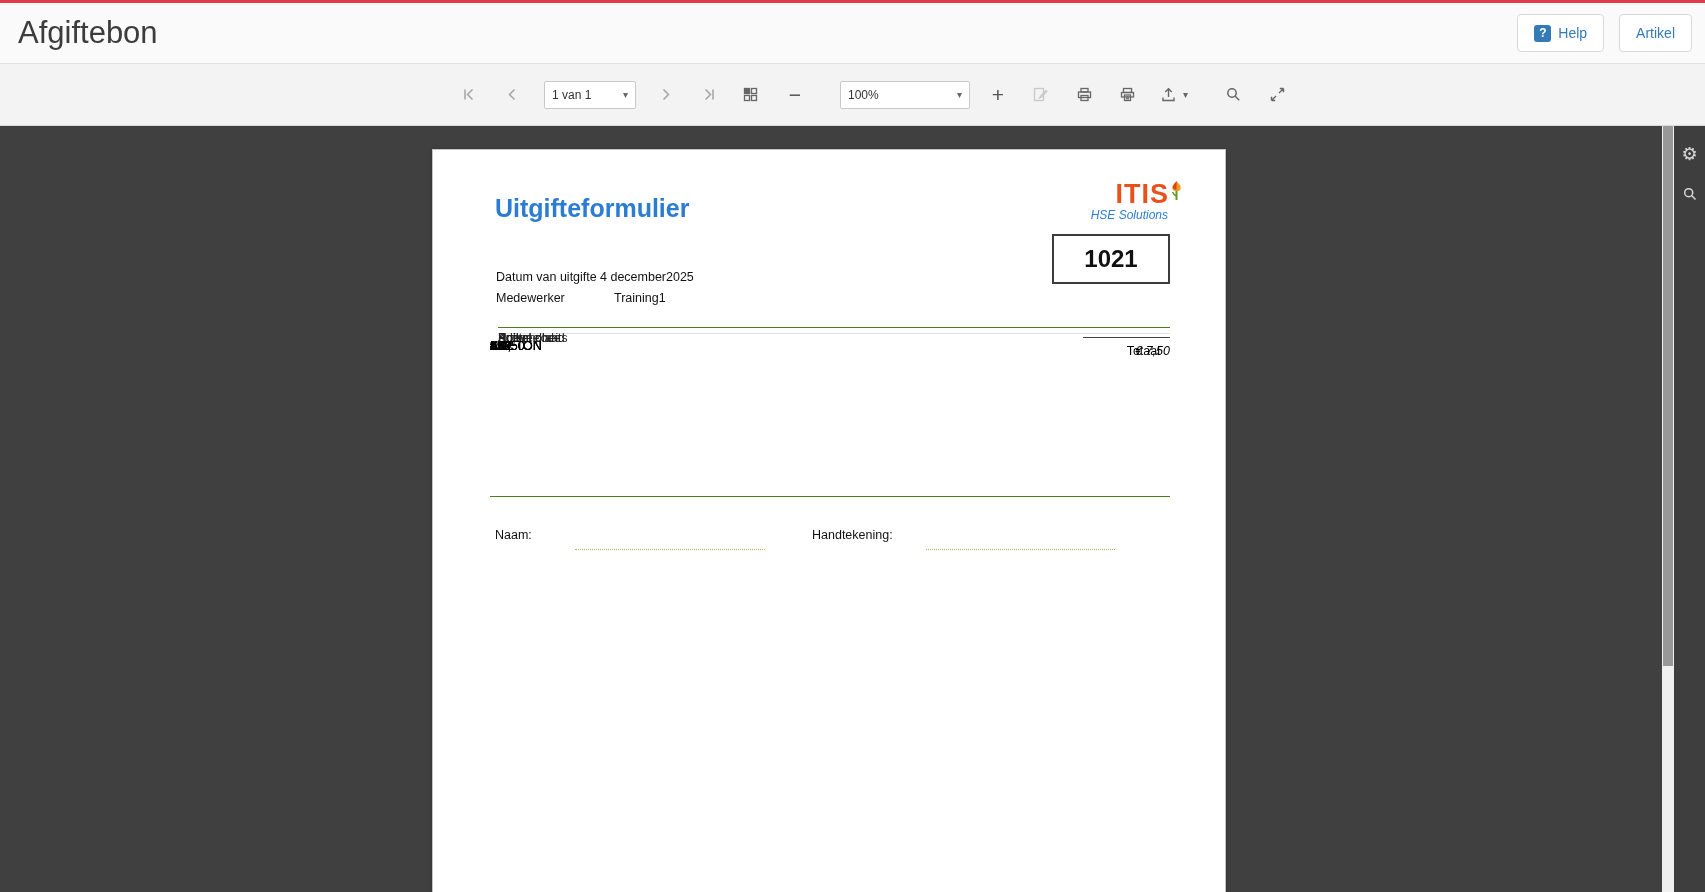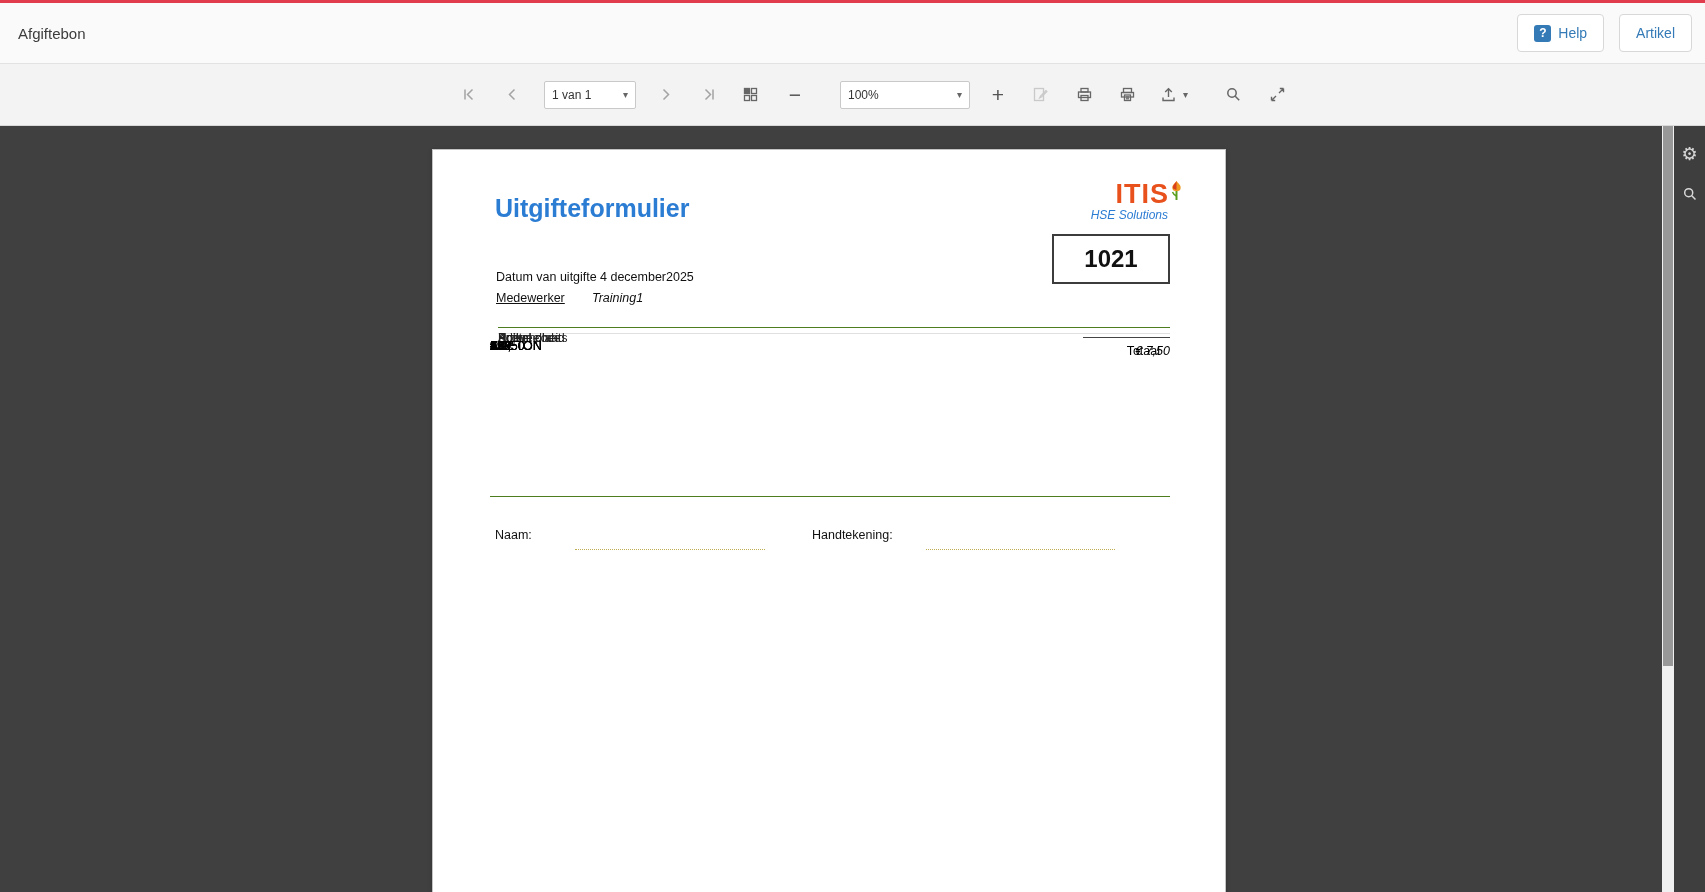--- a/index.html
+++ b/index.html
@@ -9,21 +9,21 @@
     background:#e2e2e2; font-family:"Liberation Sans", sans-serif; color:#333;
   }
 
   
   .header {
     position:absolute; top:0; left:0; width:100%; height:64px;
     background:#fafafa; border-top:3px solid #e13b4e; border-bottom:1px solid #e2e2e2;
   }
   .header-title {
     position:absolute; left:18px; top:50%; transform:translateY(-50%);
-    font-size:15px; color:#3c3c3c;
+    font-size:31px; color:#3c3c3c;
   }
   .header-buttons {
     position:absolute; right:13px; top:50%; transform:translateY(-50%);
     display:flex; gap:15px;
   }
   .btn {
     display:flex; align-items:center; gap:7px; background:#fff;
     border:1px solid #d8d8d8; border-radius:4px; color:#337ab7;
     font-size:14px; padding:0 16px; height:38px; cursor:pointer;
     font-family:"Liberation Sans", sans-serif;
@@ -281,22 +281,22 @@
       </div>
       <div class="logo-sub">HSE Solutions</div>
     </div>
 
     <div class="num-box">
       <span>1021</span>
     </div>
 
     <div class="fld" style="left:63px; top:120px;">Datum van uitgifte</div>
     <div class="fld" style="left:167px; top:120px;">4 december2025</div>
-    <div class="fld" style="left:63px; top:141px;text-decoration:underline;">Medewerker</div>
-    <div class="fld" style="left:159px; top:141px;font-style:italic;">Training1</div>
+    <div class="fld" style="left:63px; top:141px;">Medewerker</div>
+    <div class="fld" style="left:181px; top:141px;">Training1</div>
 
     <div class="rpt-table">
       <div class="t-head">
         <span class="c1">Pot nr.</span>
         <span class="c2">Artikel code</span>
         <span class="c3">Artikel</span>
         <span class="c4">Kostenplaats</span>
         <span class="c5">Hoeveelheid</span>
         <span class="c6">Prijs</span>
       </div>

